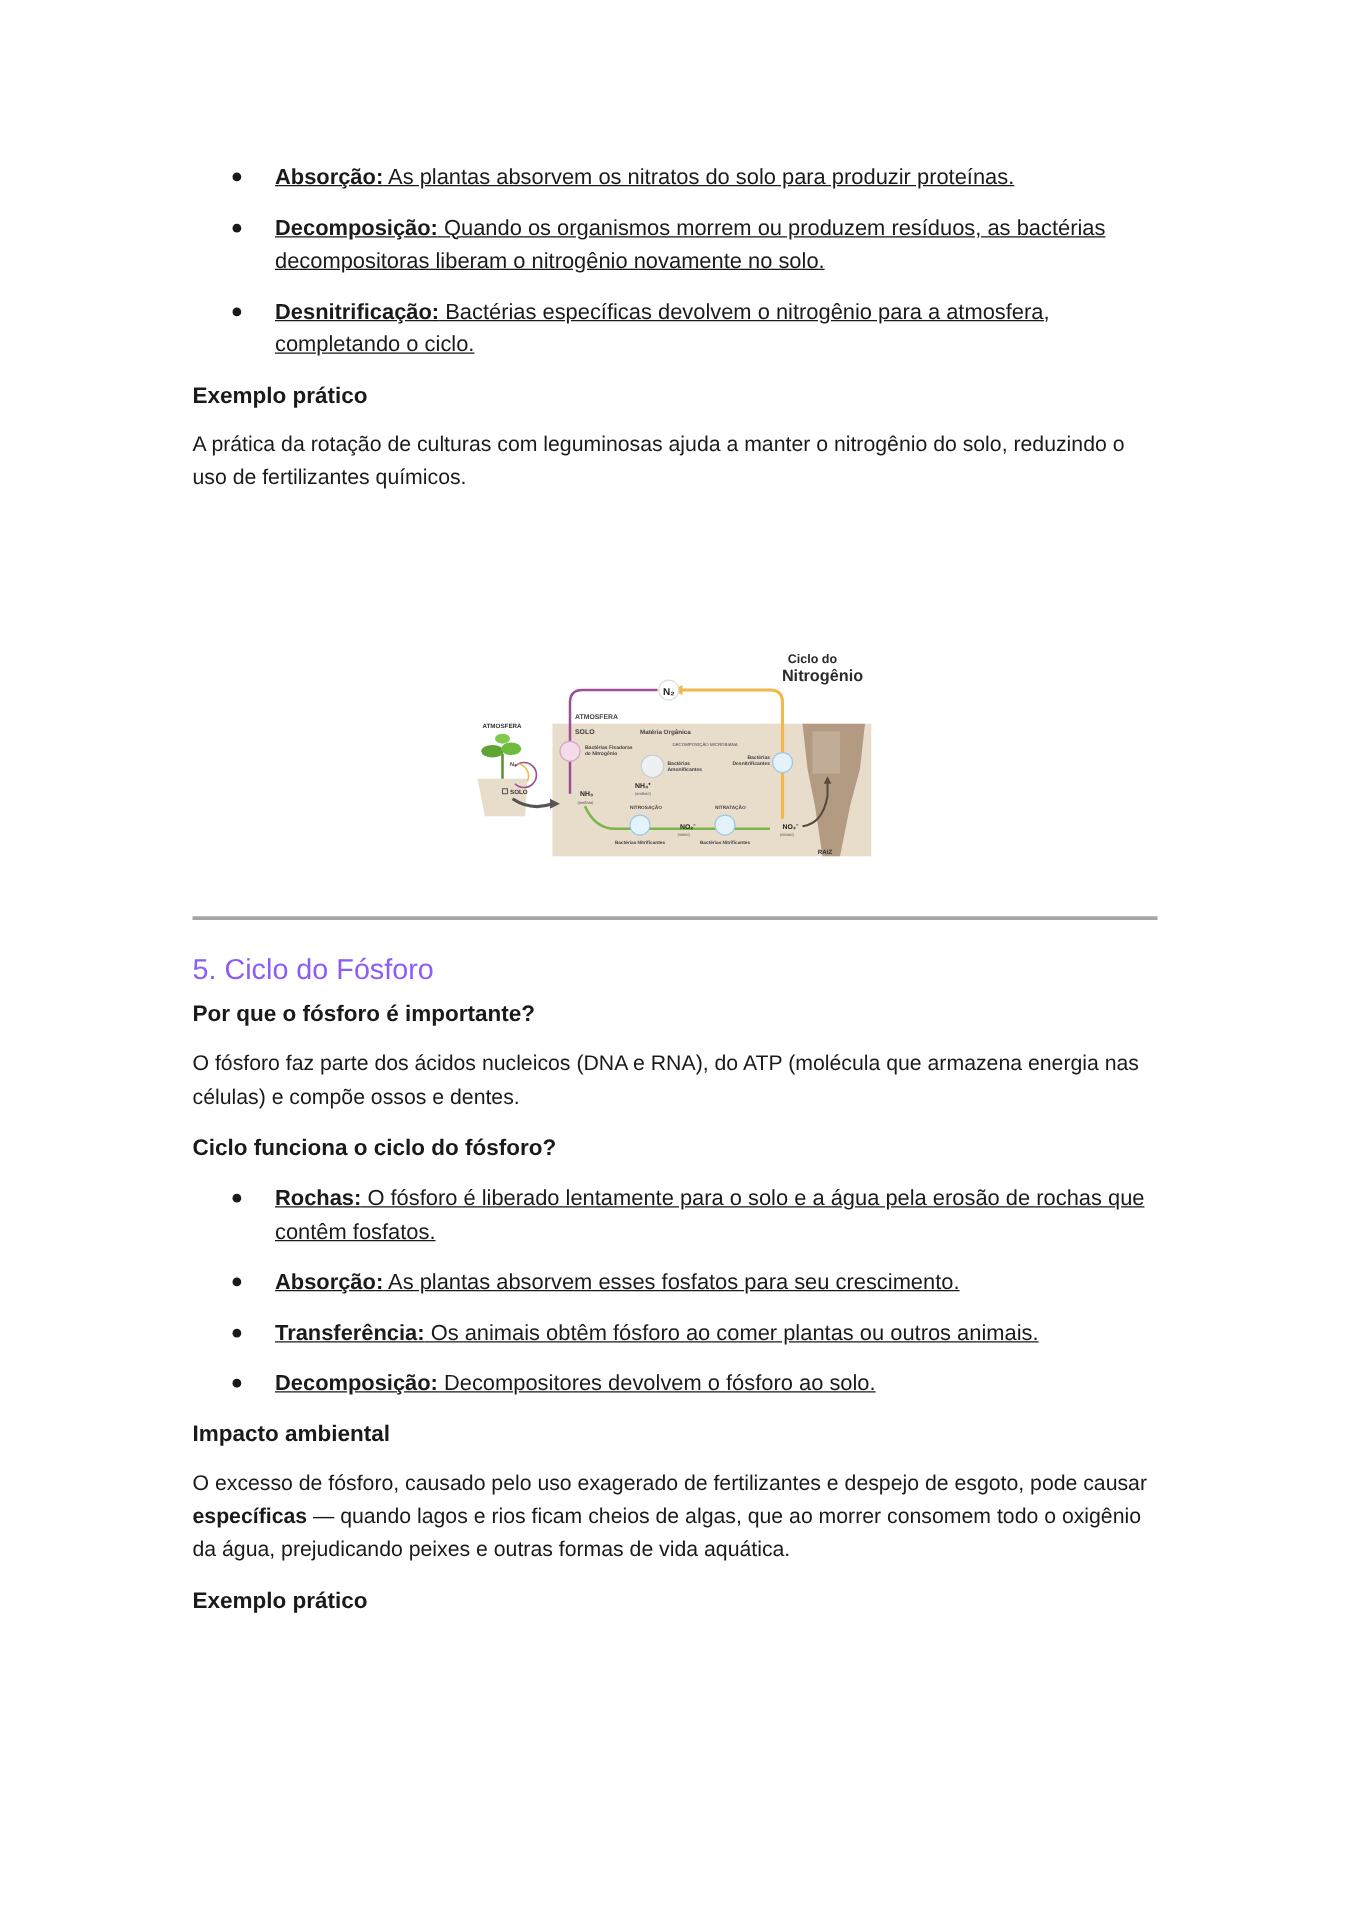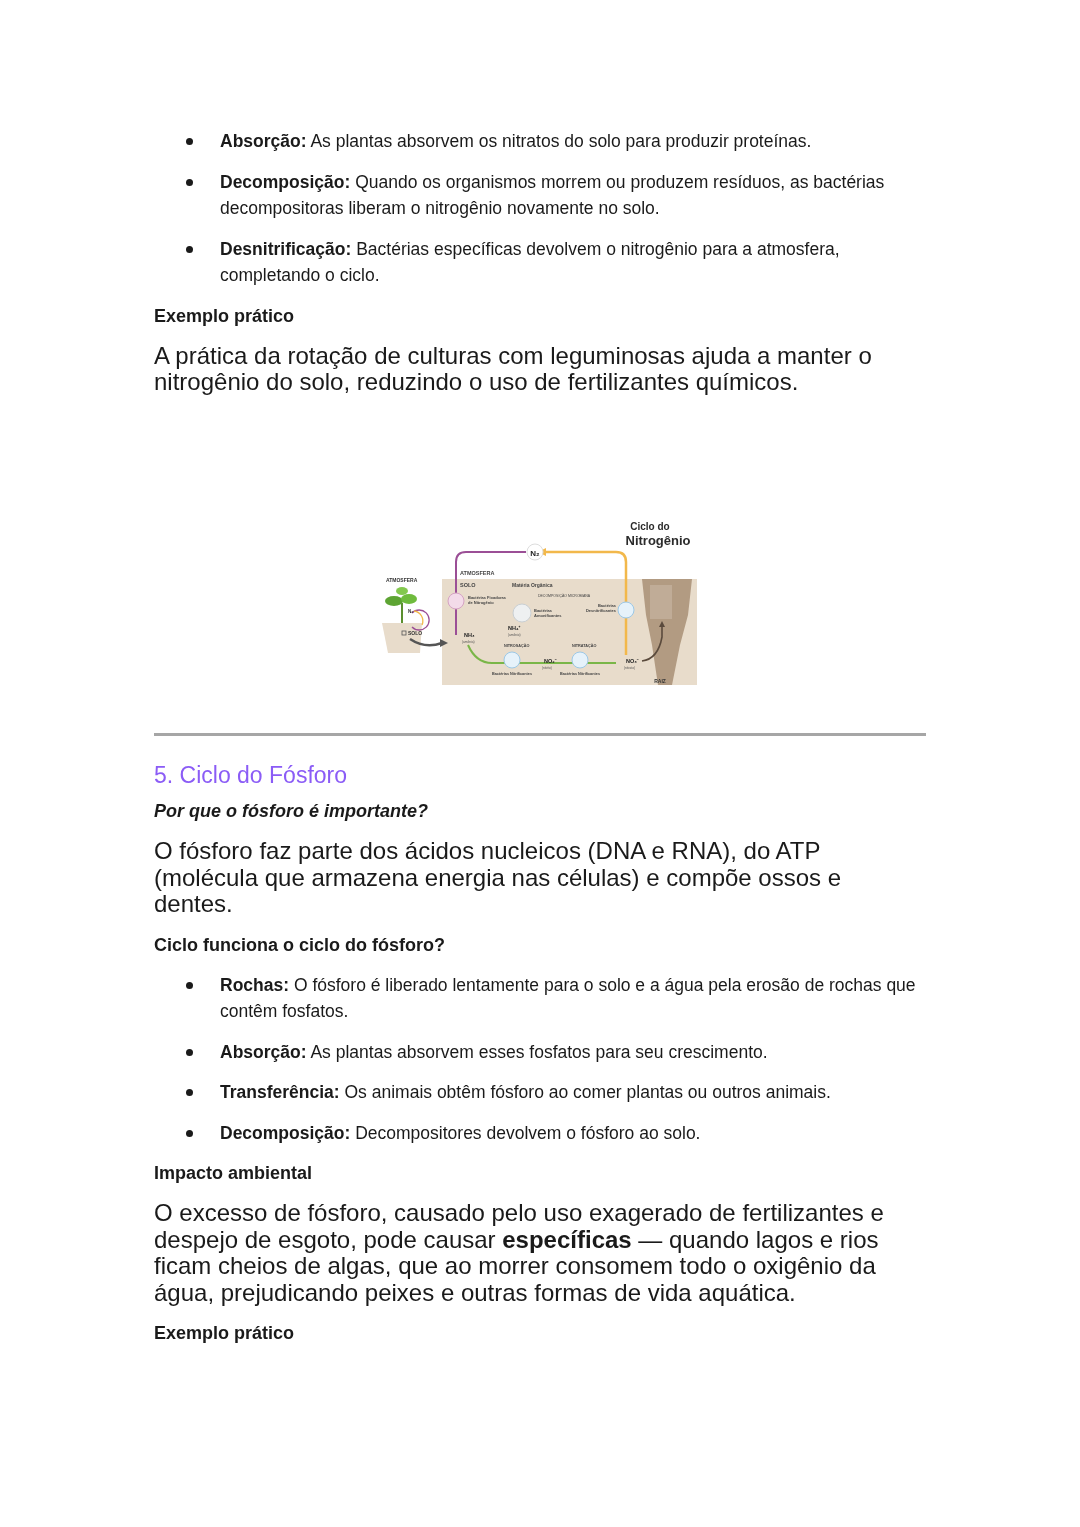--- a/index.html
+++ b/index.html
@@ -25,39 +25,40 @@
       list-style: none;
       margin: 0;
       padding: 0;
     }
     .bullet {
       position: relative;
       padding-left: 66px;
       font-size: 17.5px;
       line-height: 26.5px;
       margin-bottom: 14px;
+      text-decoration: underline;
     }
     .bullet .dot {
       position: absolute;
       left: 32px;
       top: 10px;
       width: 7px;
       height: 7px;
       border-radius: 50%;
       background: #1a1a1a;
     }
     .bullet b { font-weight: bold; }
     .subhead {
       font-size: 18px;
       font-weight: bold;
       line-height: 26px;
       margin: 0 0 14px 0;
     }
     .para {
-      font-size: 24px;
+      font-size: 17px;
       line-height: 26.5px;
       margin: 0 0 14px 0;
     }
     .h2 {
       font-size: 23px;
       color: #8b5cf6;
       font-weight: normal;
       margin: 0;
       line-height: 30px;
     }
@@ -173,21 +174,21 @@
     <text x="200" y="160" font-size="3.8" font-weight="bold" fill="#444" text-anchor="middle">Bactérias Nitrificantes</text>
 
     <text x="280" y="168" font-size="5" font-weight="bold" fill="#333" text-anchor="middle">RAIZ</text>
   </svg>
 </div>
 
 <div class="rule"></div>
 
 <div class="page" style="top:760px;">
   <h2 class="h2">5. Ciclo do Fósforo</h2>
-  <p class="subhead" style="margin-top:8px;font-style:italic;">Por que o fósforo é importante?</p>
+  <p class="subhead" style="margin-top:8px;">Por que o fósforo é importante?</p>
   <p class="para">O fósforo faz parte dos ácidos nucleicos (DNA e RNA), do ATP (molécula que armazena energia nas células) e compõe ossos e dentes.</p>
   <p class="subhead">Ciclo funciona o ciclo do fósforo?</p>
   <ul class="bullets">
     <li class="bullet">
       <span class="dot"></span>
       <b>Rochas:</b><span> O fósforo é liberado lentamente para o solo e a água pela erosão de rochas que contêm fosfatos.</span>
     </li>
     <li class="bullet">
       <span class="dot"></span>
       <b>Absorção:</b><span> As plantas absorvem esses fosfatos para seu crescimento.</span>

